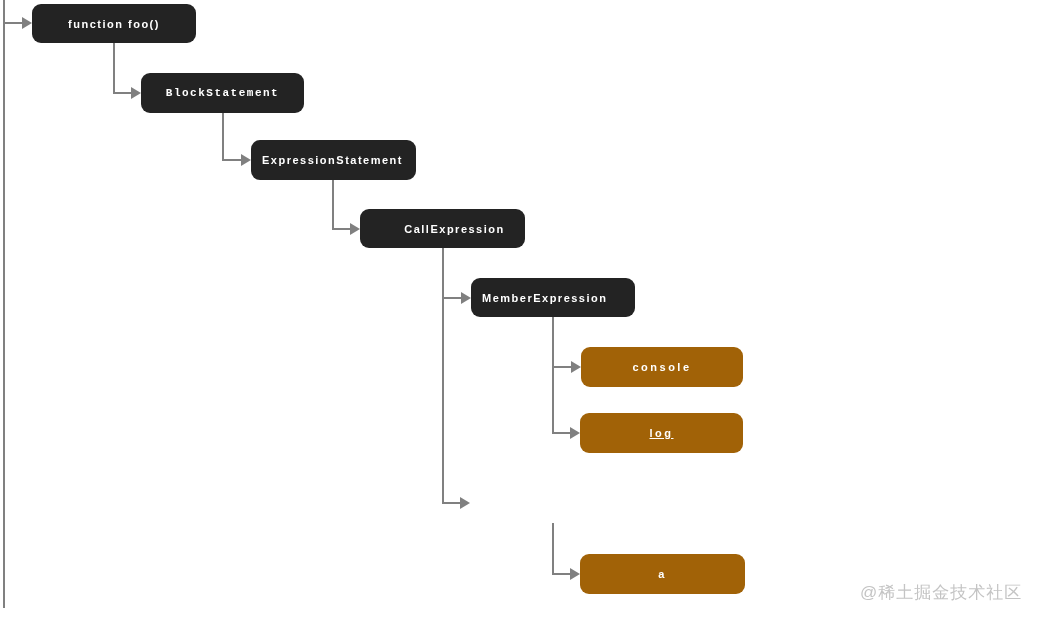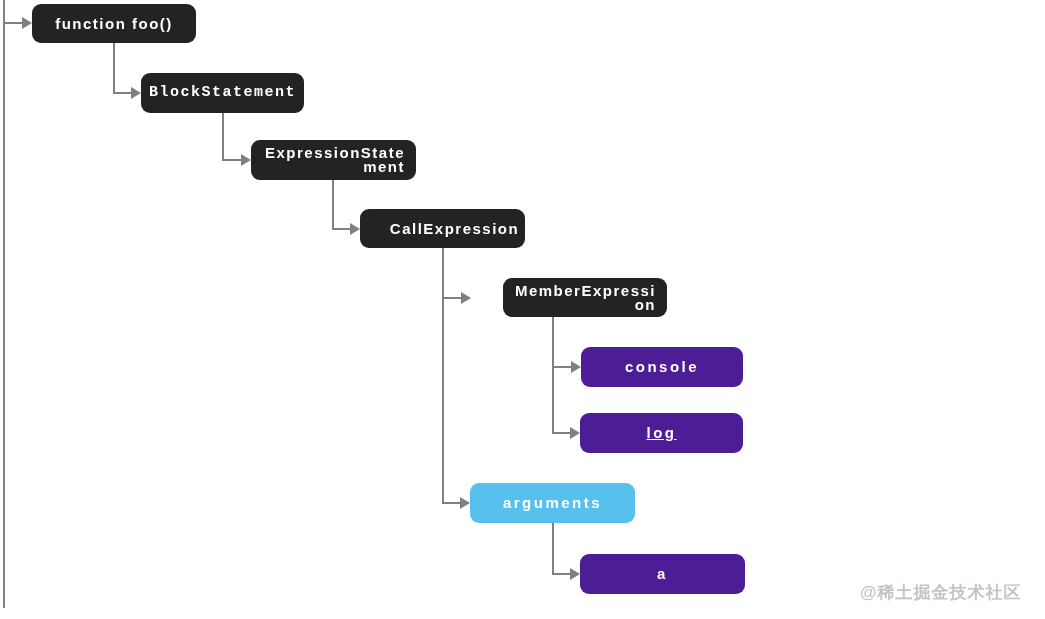--- a/index.html
+++ b/index.html
@@ -9,32 +9,32 @@
     height: 619px;
     background: #ffffff;
     overflow: hidden;
     font-family: "Liberation Sans", "DejaVu Sans", sans-serif;
   }
   .node {
     position: absolute;
     box-sizing: border-box;
     border-radius: 9px;
     color: #ffffff;
-    font-size: 15px;
+    font-size: 11px;
     font-weight: bold;
     display: flex;
     align-items: center;
     justify-content: center;
     text-align: center;
     letter-spacing: 1.5px;
     line-height: 14px;
     cursor: default;
   }
   .node.dark { background: #232323; }
-  .node.red  { background: #4c1d95; letter-spacing: 2.5px; }
+  .node.red  { background: #a16207; letter-spacing: 2.5px; }
   .node.blue { background: #58c0ed; letter-spacing: 2.5px; }
   .node.wrap {
     justify-content: flex-start;
     text-align: right;
     padding: 0 11px;
   }
   .node.wrap span { word-break: break-all; }
   .line {
     position: absolute;
     background: #808080;
@@ -47,21 +47,20 @@
     border-left: 10px solid #808080;
   }
   .watermark {
     position: absolute;
     left: 860px;
     top: 581px;
     font-size: 17px;
     letter-spacing: 1px;
     color: #c4c4c4;
     white-space: nowrap;
-    font-weight: bold;
   }
 </style>
 </head>
 <body>
 
 <div class="canvas">
 
   <div class="line" style="left:3px; top:0; width:2px; height:608px;"></div>
   <div class="line" style="left:4px; top:22px; width:18px; height:2px;"></div>
   <div class="arrow" style="left:22px; top:17px;"></div>
@@ -103,35 +102,32 @@
   </div>
 
   <div class="node dark wrap" style="left:251px; top:140px; width:165px; height:40px;">
     <span>ExpressionStatement</span>
   </div>
 
   <div class="node dark" style="left:360px; top:209px; width:165px; height:39px;padding-left:24px;">
     <span>CallExpression</span>
   </div>
 
-  <div class="node dark wrap" style="left:471px; top:278px; width:164px; height:39px;margin-left:32px;">
+  <div class="node dark wrap" style="left:471px; top:278px; width:164px; height:39px;">
     <span>MemberExpression</span>
   </div>
 
   <div class="node red" style="left:581px; top:347px; width:162px; height:40px;">
     <span>console</span>
   </div>
 
   <div class="node red" style="left:580px; top:413px; width:163px; height:40px;text-decoration:underline;">
     <span>log</span>
   </div>
 
-  <div class="node blue" style="left:470px; top:483px; width:165px; height:40px;">
-    <span>arguments</span>
-  </div>
 
   <div class="node red" style="left:580px; top:554px; width:165px; height:40px;">
     <span>a</span>
   </div>
 
   <div class="watermark">@稀土掘金技术社区</div>
 
 </div>
 
 </body></html>

